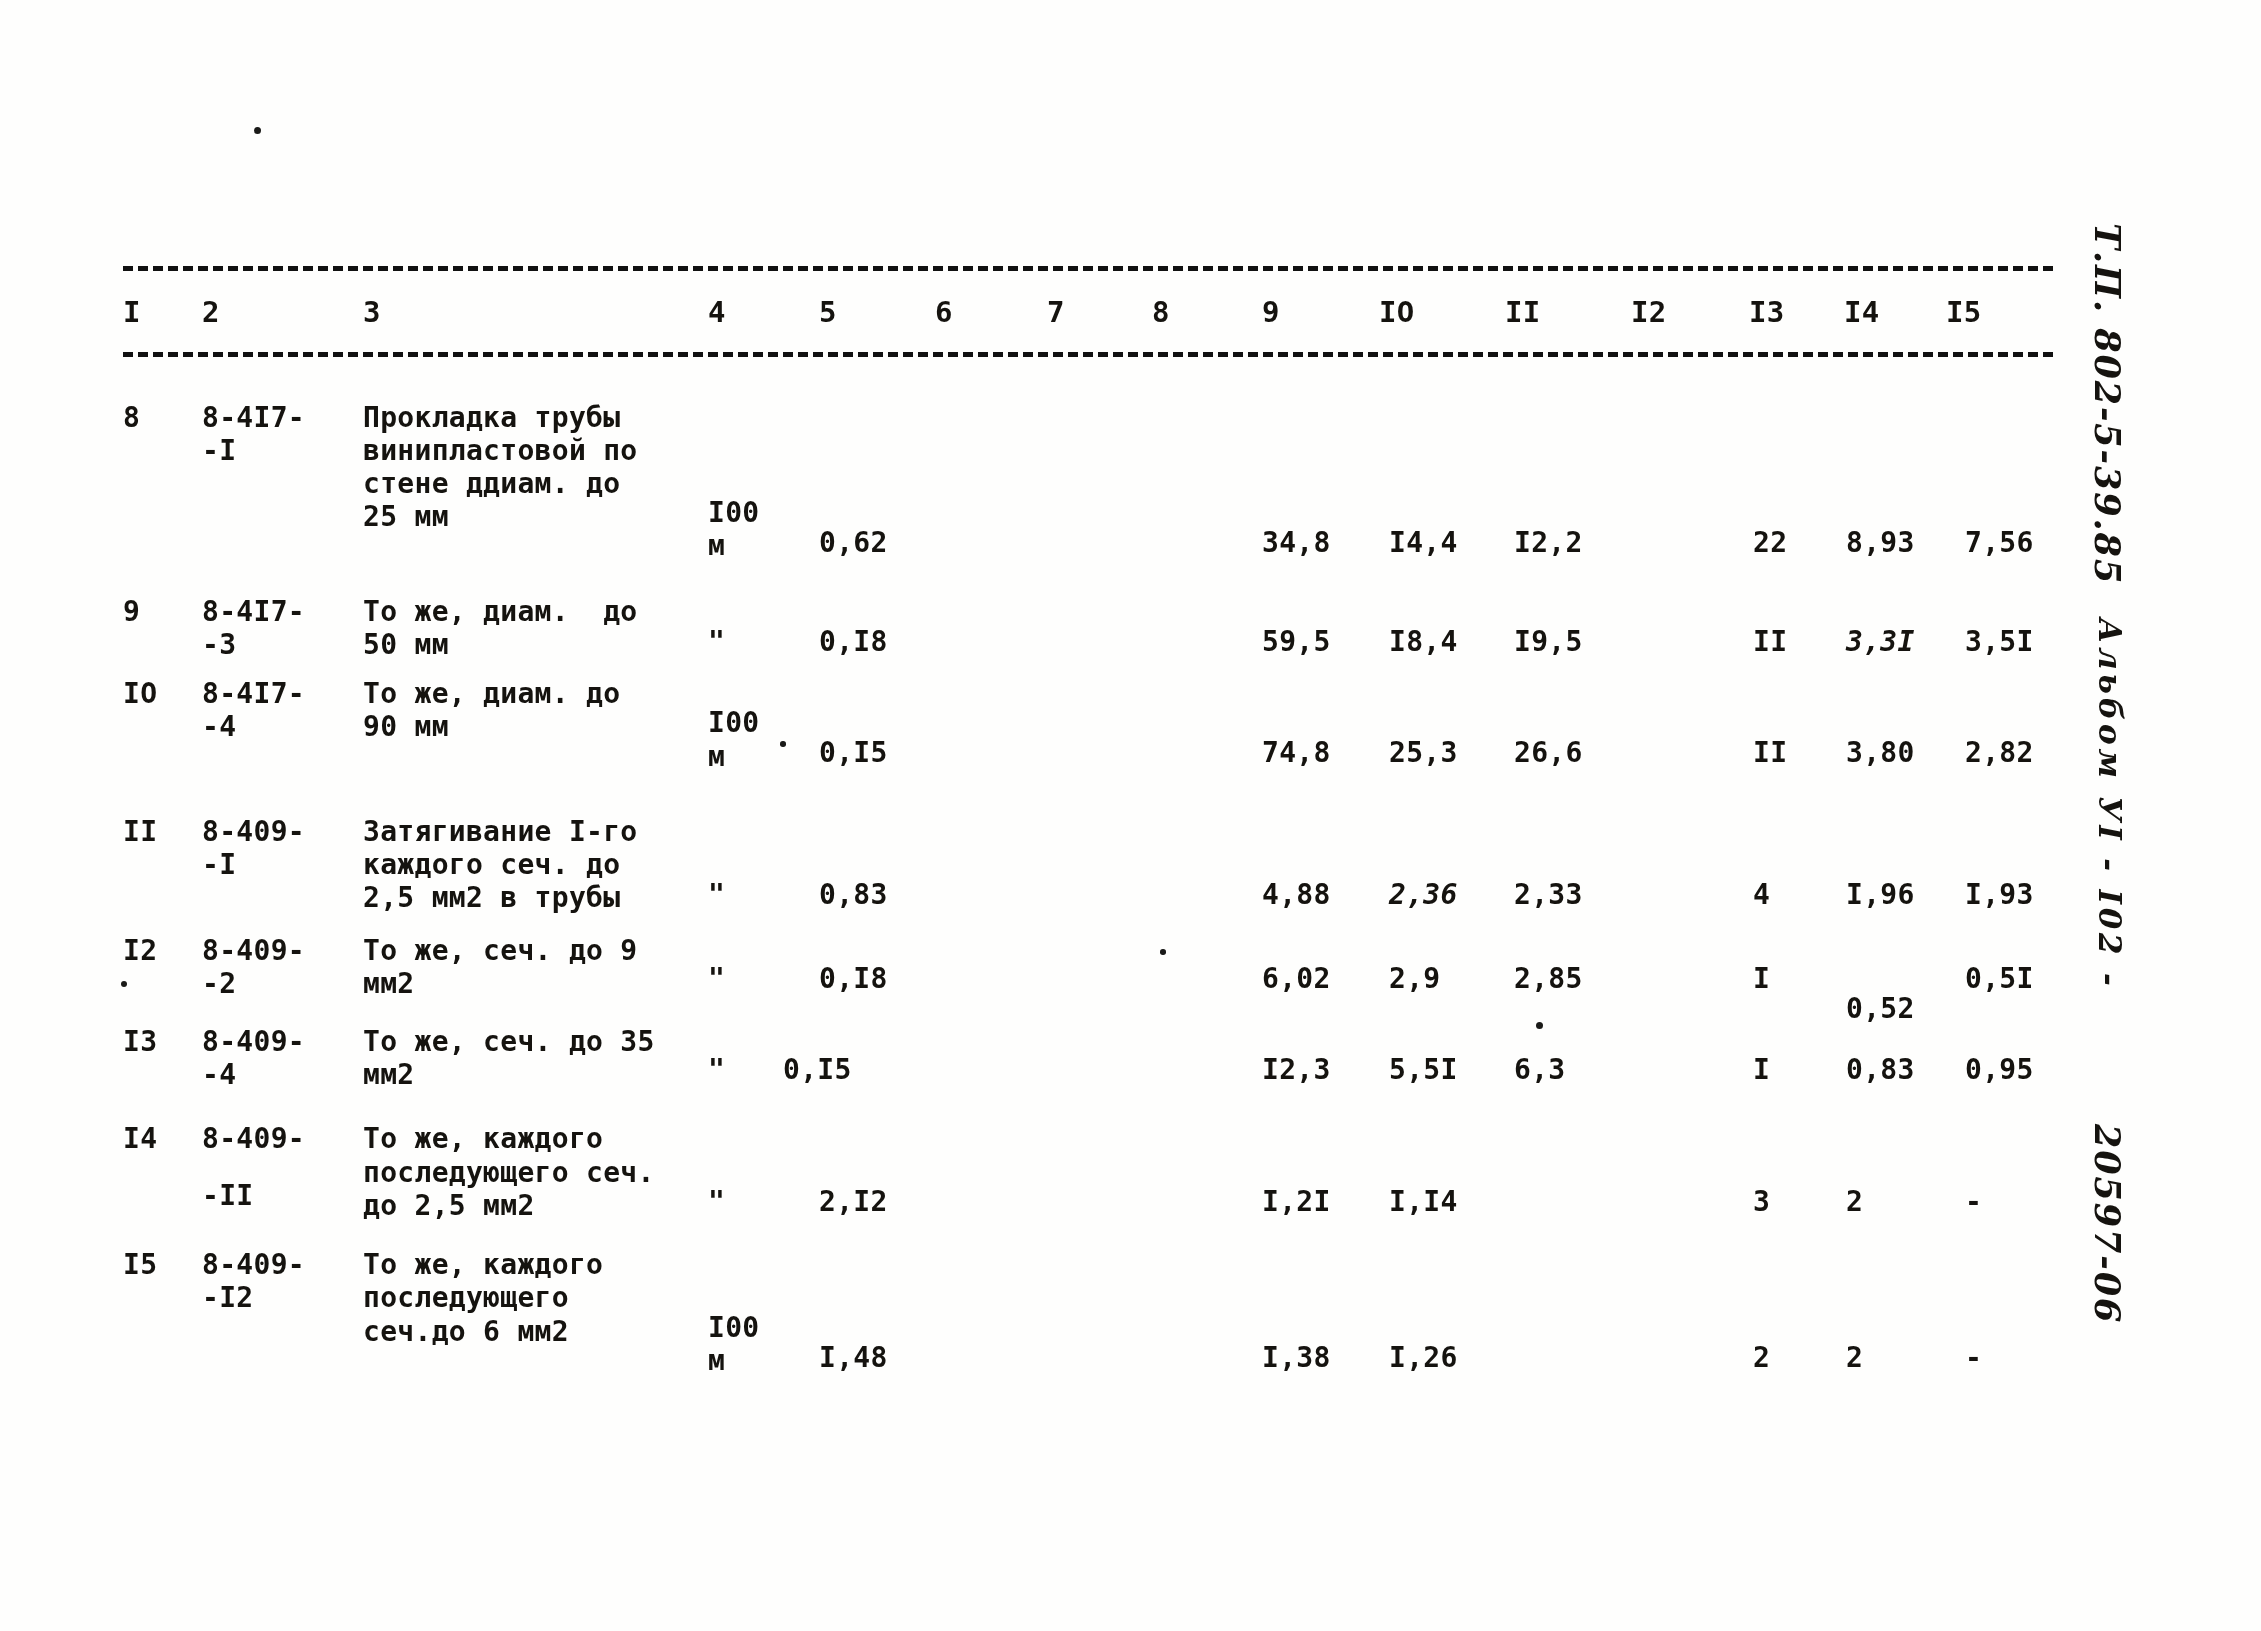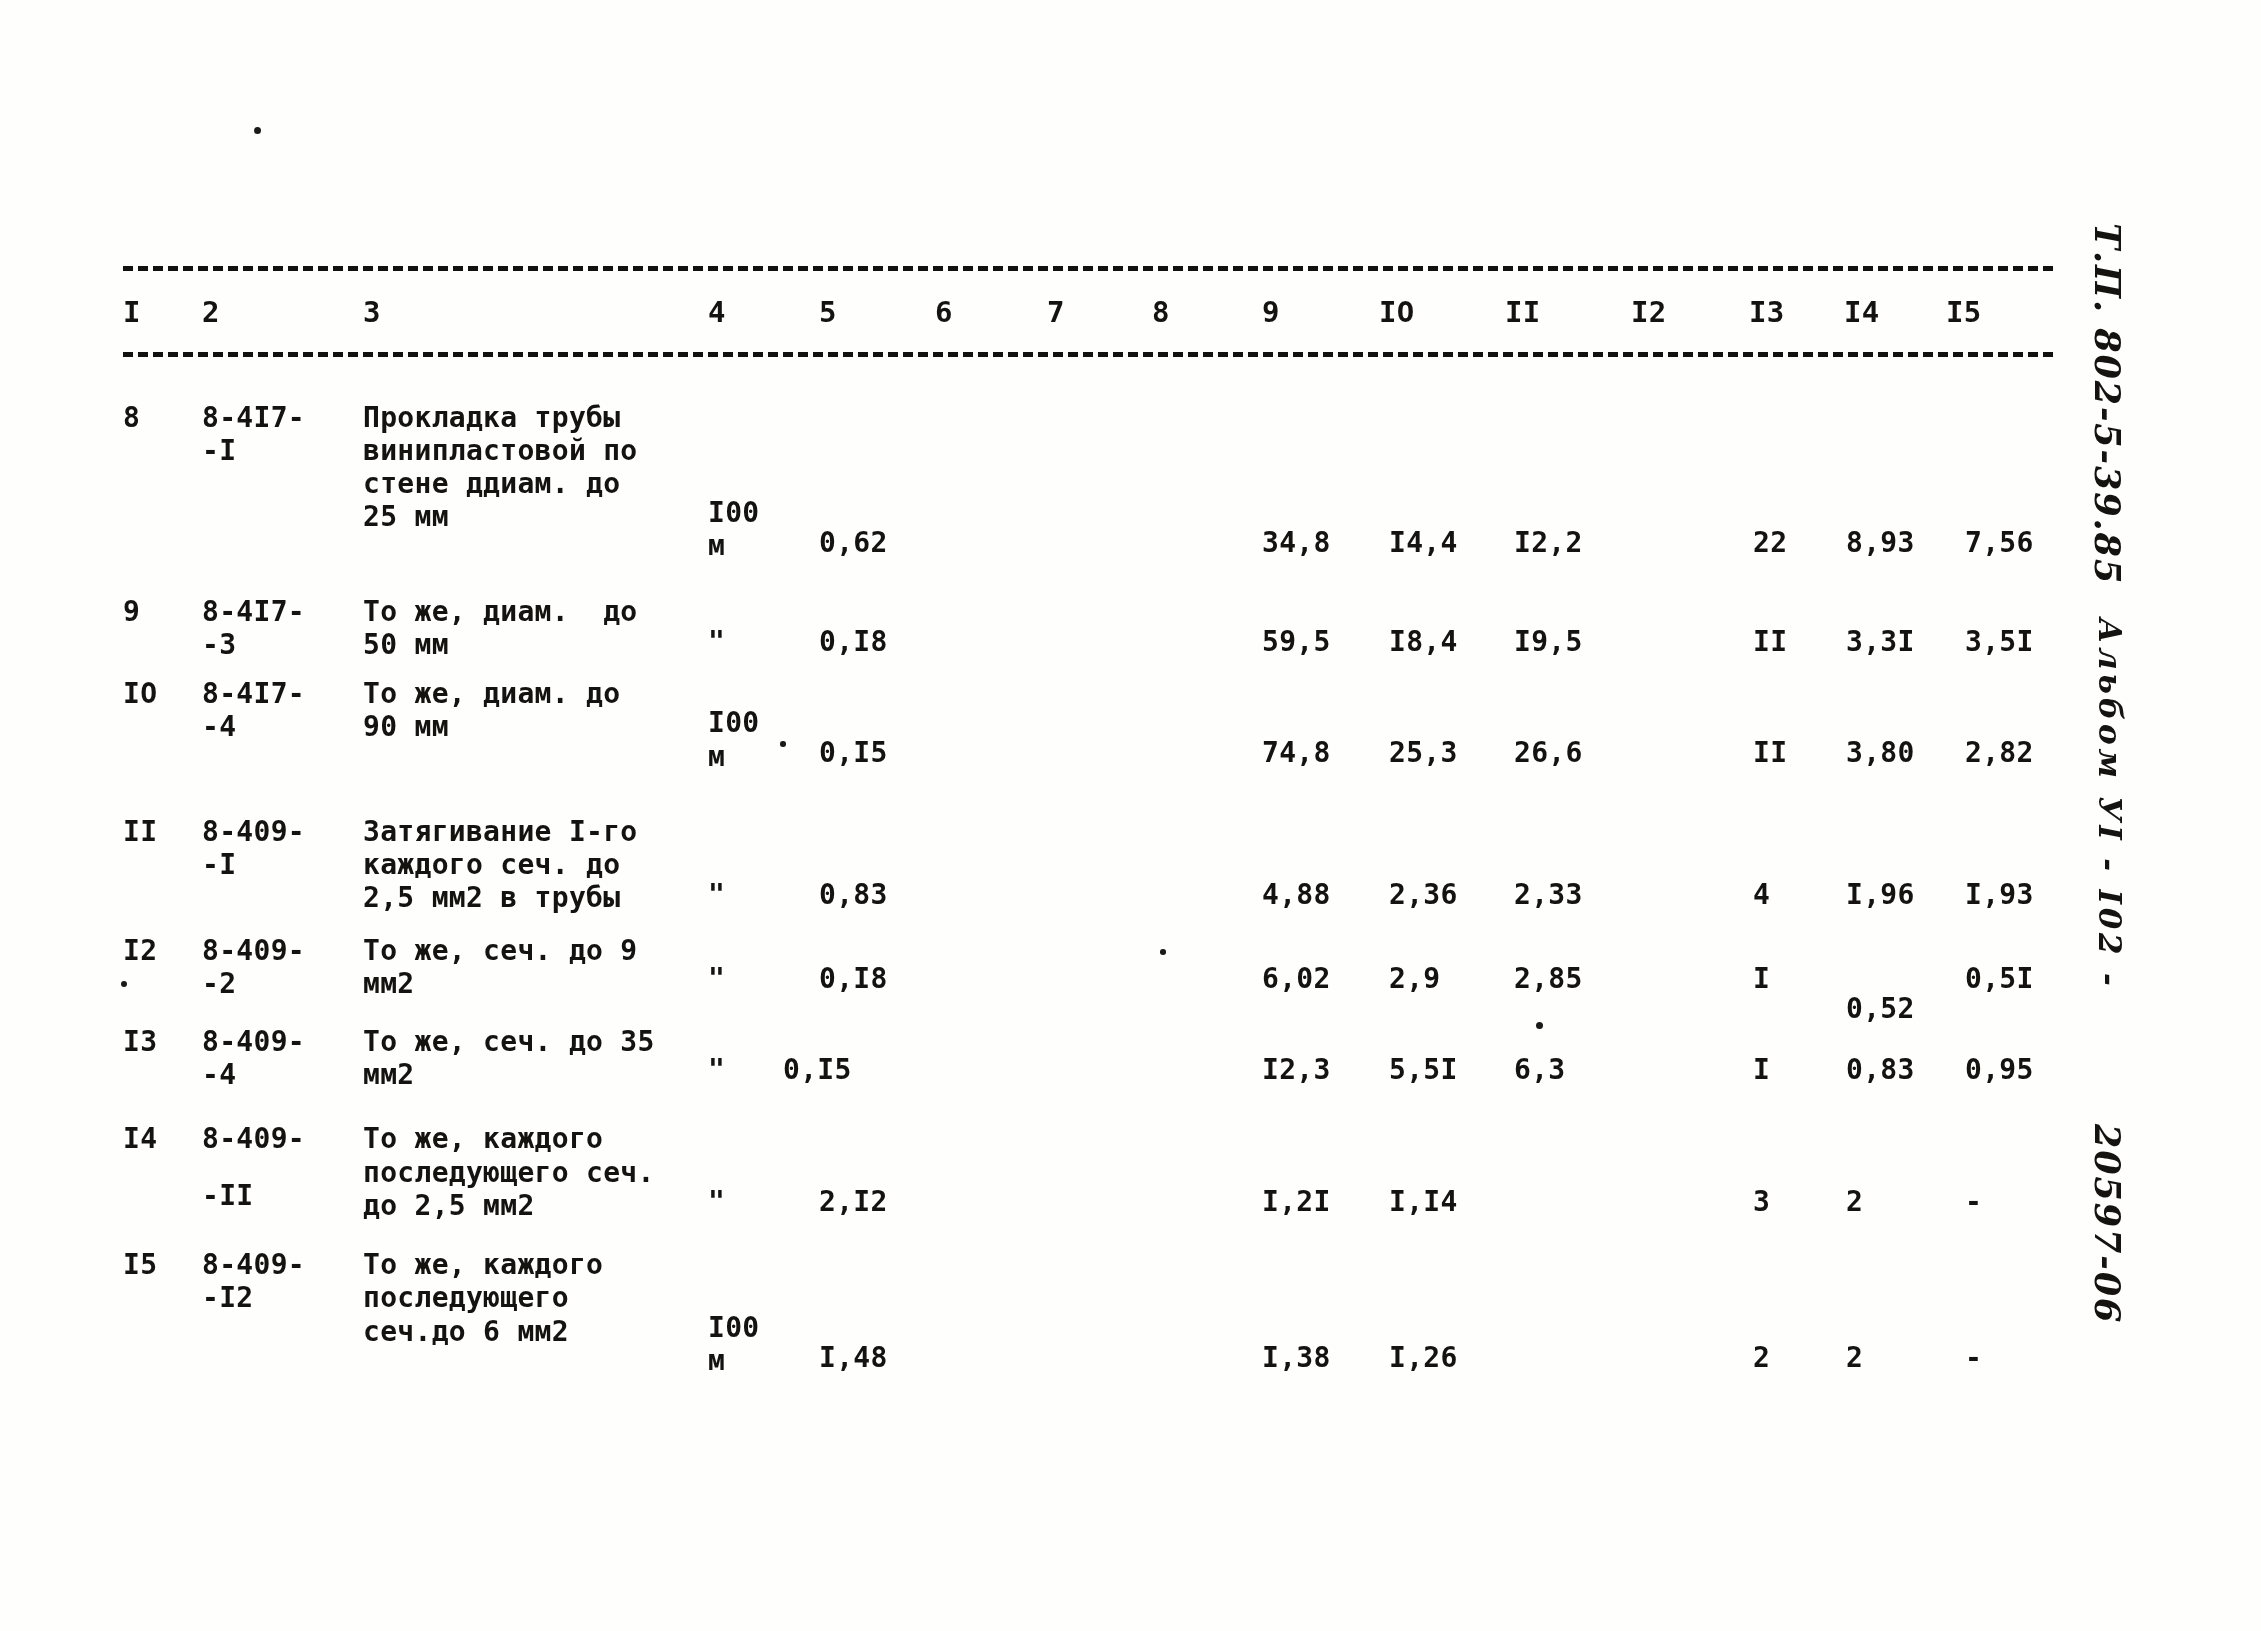--- a/index.html
+++ b/index.html
@@ -115,21 +115,21 @@
   <div class="t cell c2" style="top:595px;">8-4I7-</div>
   <div class="t cell c2" style="top:628px;">-3</div>
   <div class="t cell c3" style="top:595px;">То же, диам.  до</div>
   <div class="t cell c3" style="top:628px;">50 мм</div>
   <div class="t cell c4" style="top:625px;">"</div>
   <div class="t cell c5" style="top:625px;">0,I8</div>
   <div class="t cell c9" style="top:625px;">59,5</div>
   <div class="t cell c10" style="top:625px;">I8,4</div>
   <div class="t cell c11" style="top:625px;">I9,5</div>
   <div class="t cell c13" style="top:625px;">II</div>
-  <div class="t cell c14" style="top:625px;">3,3I</div>
+  <div class="t cell c14" style="top:625px;font-style:italic;">3,3I</div>
   <div class="t cell c15" style="top:625px;">3,5I</div>
 
   <div class="t cell c1" style="top:677px;">IO</div>
   <div class="t cell c2" style="top:677px;">8-4I7-</div>
   <div class="t cell c2" style="top:710px;">-4</div>
   <div class="t cell c3" style="top:677px;">То же, диам. до</div>
   <div class="t cell c3" style="top:710px;">90 мм</div>
   <div class="t cell c4" style="top:706px;">I00</div>
   <div class="t cell c4" style="top:740px;">м</div>
   <div class="t cell c5" style="top:736px;">0,I5</div>
@@ -142,21 +142,21 @@
 
   <div class="t cell c1" style="top:815px;">II</div>
   <div class="t cell c2" style="top:815px;">8-409-</div>
   <div class="t cell c2" style="top:848px;">-I</div>
   <div class="t cell c3" style="top:815px;">Затягивание I-го</div>
   <div class="t cell c3" style="top:848px;">каждого сеч. до</div>
   <div class="t cell c3" style="top:881px;">2,5 мм2 в трубы</div>
   <div class="t cell c4" style="top:878px;">"</div>
   <div class="t cell c5" style="top:878px;">0,83</div>
   <div class="t cell c9" style="top:878px;">4,88</div>
-  <div class="t cell c10" style="top:878px;">2,36</div>
+  <div class="t cell c10" style="top:878px;font-style:italic;">2,36</div>
   <div class="t cell c11" style="top:878px;">2,33</div>
   <div class="t cell c13" style="top:878px;">4</div>
   <div class="t cell c14" style="top:878px;">I,96</div>
   <div class="t cell c15" style="top:878px;">I,93</div>
 
   <div class="t cell c1" style="top:934px;">I2</div>
   <div class="t cell c2" style="top:934px;">8-409-</div>
   <div class="t cell c2" style="top:967px;">-2</div>
   <div class="t cell c3" style="top:934px;">То же, сеч. до 9</div>
   <div class="t cell c3" style="top:967px;">мм2</div>

